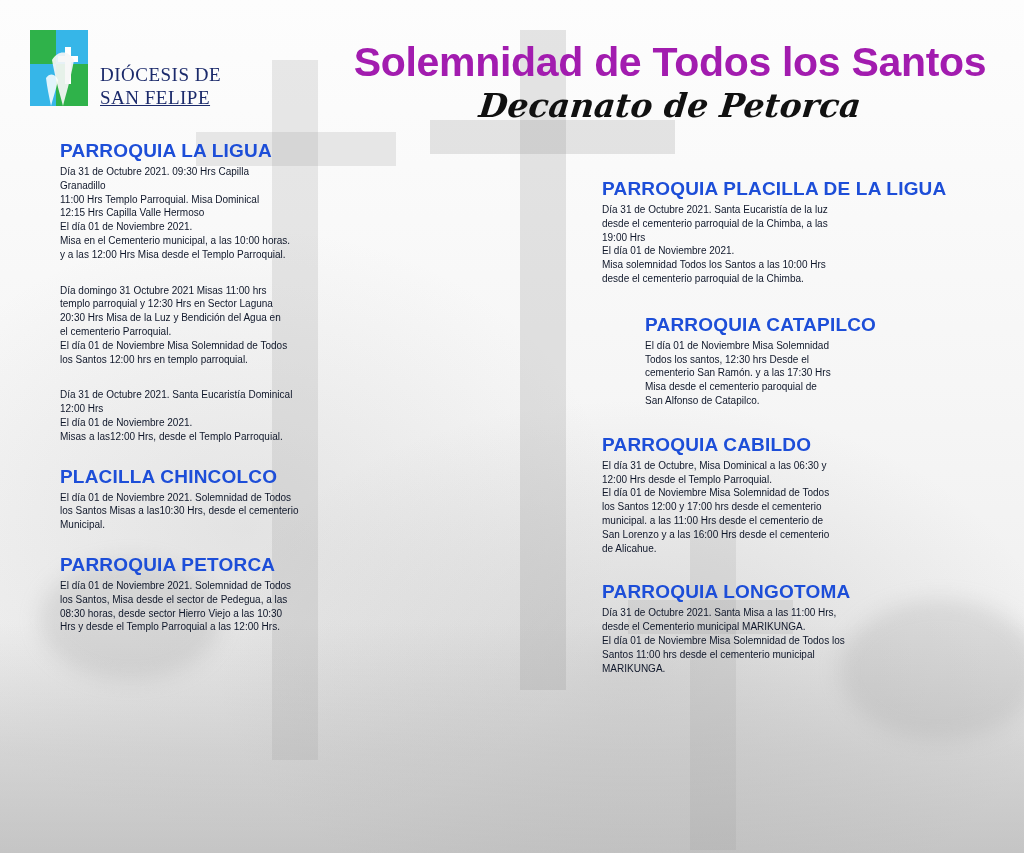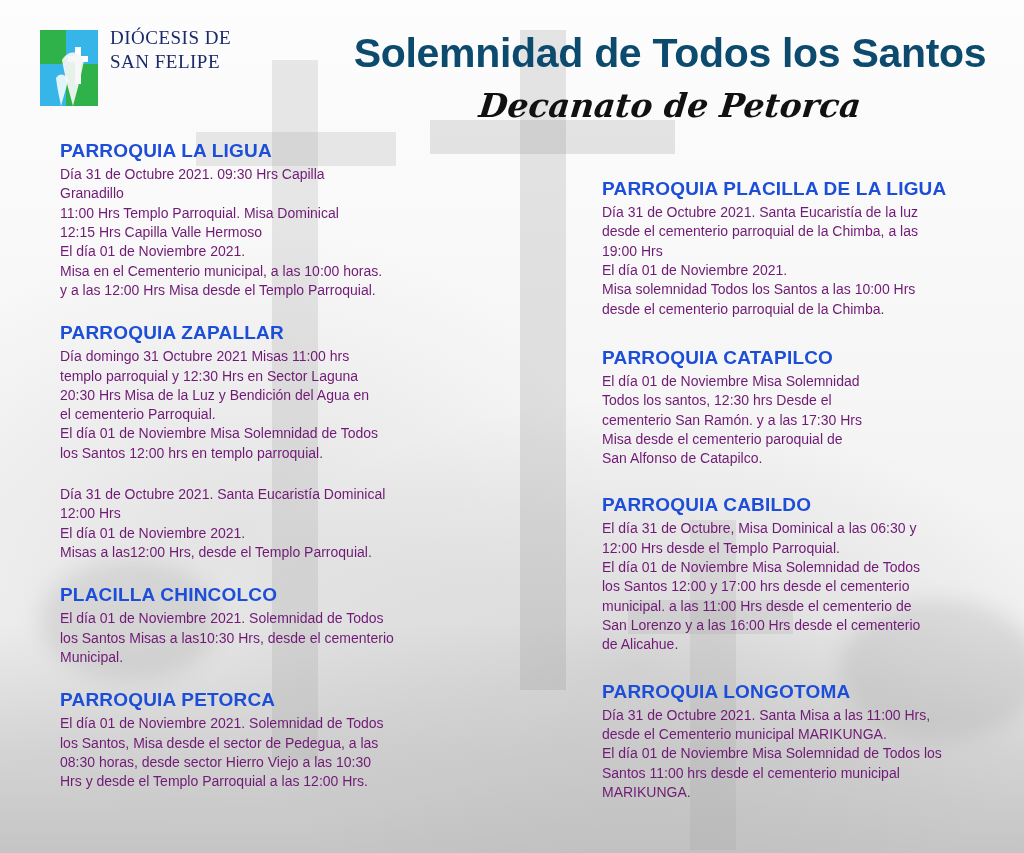--- a/index.html
+++ b/index.html
@@ -59,50 +59,50 @@
   .page {
     position: relative;
     z-index: 2;
     width: 1024px;
     height: 853px;
   }
 
   
   .logo-block {
     position: absolute;
-    left: 38px;
+    left: 28px;
     top: 26px;
     display: flex;
-    align-items: flex-start;
+    align-items: flex-end;
     gap: 10px;
   }
   .logo-mark {
     width: 62px;
     height: 84px;
     position: relative;
   }
   .logo-text {
     font-family: "Liberation Serif", serif;
     color: #1b2a6b;
     line-height: 1.25;
     letter-spacing: 0.5px;
   }
   .logo-text .l1 { font-size: 19px; }
-  .logo-text .l2 { font-size: 19px; }
+  .logo-text .l2 { font-size: 19px; text-decoration: underline; }
 
   
   .title-main {
     position: absolute;
     left: 330px;
-    top: 30px;
+    top: 39px;
     width: 680px;
     text-align: center;
     font-size: 41px;
     font-weight: bold;
-    color: #0c4a6e;
+    color: #a21caf;
     letter-spacing: -0.3px;
     white-space: nowrap;
   }
   .title-sub {
     position: absolute;
     left: 330px;
     top: 86px;
     width: 680px;
     text-align: center;
     font-family: "DejaVu Serif", serif;
@@ -123,23 +123,23 @@
 
   .parish { margin-bottom: 22px; }
   .parish-name {
     font-size: 19px;
     font-weight: bold;
     color: #1d4ed8;
     letter-spacing: 0.2px;
     margin-bottom: 3px;
   }
   .parish-body {
-    font-size: 14px;
+    font-size: 10px;
     line-height: 1.38;
-    color: #701a75;
+    color: #0f172a;
     white-space: pre-line;
   }
 </style>
 </head>
 <body>
 
 <div class="bg-layer">
   <div class="bg-wash"></div>
   <div class="cross v cross-a-v"></div>
   <div class="cross h cross-a-h"></div>
@@ -180,21 +180,20 @@
       <div class="parish-name">PARROQUIA LA LIGUA</div>
       <div class="parish-body">Día 31 de Octubre 2021. 09:30 Hrs Capilla
 Granadillo
 11:00 Hrs Templo Parroquial. Misa Dominical
 12:15 Hrs Capilla Valle Hermoso
 El día 01 de Noviembre 2021.
 Misa en el Cementerio municipal,  a las 10:00 horas.
 y a las 12:00 Hrs Misa desde el Templo Parroquial.</div>
     </div>
     <div class="parish">
-      <div class="parish-name">PARROQUIA ZAPALLAR</div>
       <div class="parish-body">Día domingo 31 Octubre 2021 Misas 11:00 hrs
 templo parroquial y 12:30 Hrs en Sector Laguna
 20:30 Hrs Misa de la Luz y Bendición del Agua en
 el cementerio Parroquial.
 El día 01 de Noviembre Misa Solemnidad de Todos
 los Santos 12:00 hrs en templo parroquial.</div>
     </div>
     <div class="parish">
       <div class="parish-body">Día 31 de Octubre 2021. Santa Eucaristía Dominical
 12:00 Hrs
@@ -219,21 +218,21 @@
   <div class="col col-right" style="top:178px;">
     <div class="parish">
       <div class="parish-name">PARROQUIA PLACILLA DE LA LIGUA</div>
       <div class="parish-body">Día 31 de Octubre 2021. Santa Eucaristía de la luz
 desde el  cementerio parroquial de la Chimba, a las
 19:00 Hrs
 El día 01 de Noviembre 2021.
 Misa solemnidad Todos los Santos a las 10:00 Hrs
 desde el cementerio parroquial de la Chimba.</div>
     </div>
-    <div class="parish" style="margin-top:28px;">
+    <div class="parish" style="margin-top:28px;margin-left:43px;">
       <div class="parish-name">PARROQUIA CATAPILCO</div>
       <div class="parish-body">El día 01 de Noviembre Misa Solemnidad
 Todos los santos, 12:30 hrs Desde el
 cementerio San Ramón. y a las 17:30 Hrs
 Misa desde el cementerio paroquial de
 San Alfonso de Catapilco.</div>
     </div>
     <div class="parish" style="margin-top:26px;">
       <div class="parish-name">PARROQUIA CABILDO</div>
       <div class="parish-body">El día 31 de Octubre, Misa Dominical a las 06:30 y

